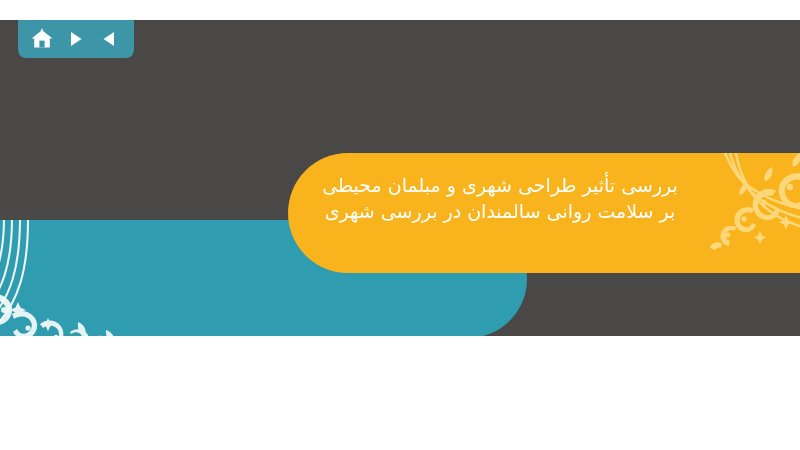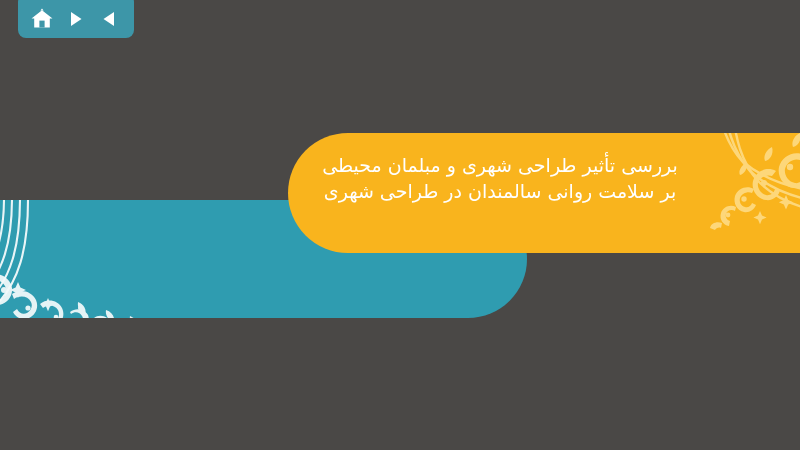--- a/index.html
+++ b/index.html
@@ -4,24 +4,25 @@
 <title>Presentation Slide</title>
 <style>
   html, body {
     margin: 0;
     padding: 0;
     background: #ffffff;
   }
   .stage {
     position: relative;
     width: 800px;
-    height: 450px;
+    height: 316px;
     overflow: hidden;
     background: #4a4846;
     font-family: "DejaVu Sans", "Liberation Sans", sans-serif;
+    margin-top: 20px;
   }
 
   
   .navbar {
     position: absolute;
     left: 18px;
     top: -6px;
     width: 116px;
     height: 44px;
     background: #3d96a8;
@@ -201,16 +202,16 @@
         <path d="M182,6 c-6,3 -9,9 -7,14 c5,-1 9,-7 7,-14 z"></path>
         <path d="M154,20 c-6,3 -9,9 -7,14 c5,-1 9,-7 7,-14 z"></path>
         <path d="M128,36 c-5,3 -8,8 -6,12 c4,-1 8,-6 6,-12 z"></path>
         <path d="M226,60 c-6,2 -10,8 -8,13 c5,-1 10,-7 8,-13 z"></path>
       </g>
     </svg>
   </div>
 
   <div class="title-wrap">
     <div class="title-line">بررسی تأثیر طراحی شهری و مبلمان محیطی</div>
-    <div class="title-line">بر سلامت روانی سالمندان در طراحی شهری</div>
+    <div class="title-line">بر سلامت روانی سالمندان در بررسی شهری</div>
   </div>
 
 </div>
 
 </body></html>

